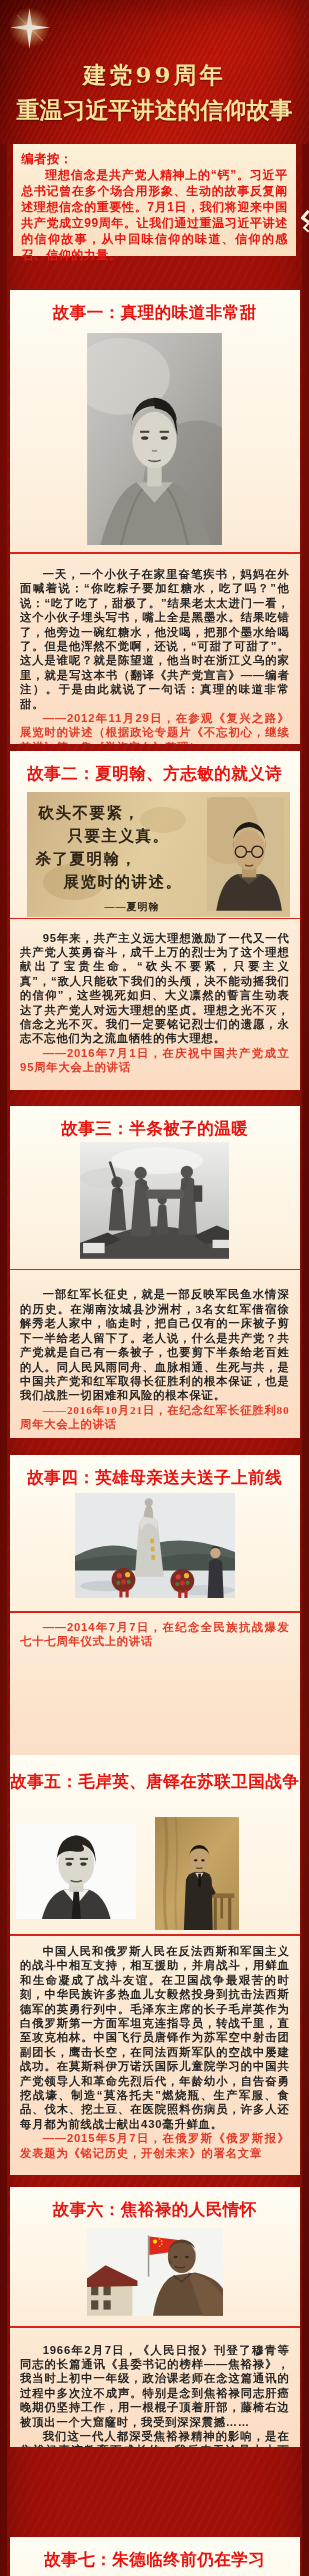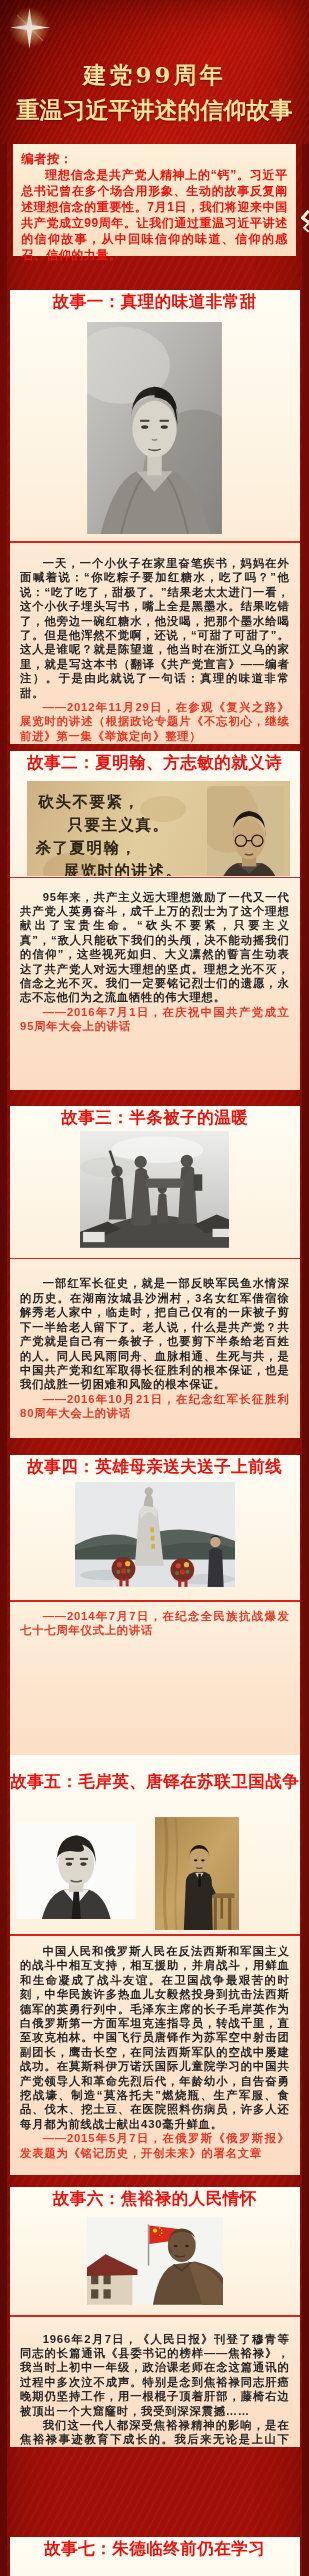--- a/index.html
+++ b/index.html
@@ -36,32 +36,32 @@
     text-indent:2em; text-align:justify; letter-spacing:0.5px; }
 
   
   .story-card { position:absolute; left:9.8px; width:290px; z-index:2; overflow:hidden;
     background:linear-gradient(180deg,#fffdf4 0%, #fdf2e0 40%, #fce4cd 70%, #fbdcc2 100%); }
   .s1{ top:290px;  height:454px; } .s2{ top:751px; height:339px; }
   .s3{ top:1106px; height:332px; } .s4{ top:1455px; height:342px; }
   .s5{ top:1755px; height:420px; } .s6{ top:2187px; height:260px; }
   .s7{ top:2537px; height:332px; }
   .story-heading { text-align:center; color:#e8120e; font-weight:bold; font-size:16.5px;
-    line-height:20.6px; padding-top:1px; letter-spacing:0.5px; }
+    line-height:20.6px; padding-top:12px; letter-spacing:0.5px; }
   .photo-row { display:flex; justify-content:center; }
   .photo { flex:none; overflow:hidden; }
   .photo svg { display:block; }
   .divider { width:100%; height:1.5px; background:#d8241a; }
   .story-text { padding:0 10.3px; }
   .story-text p { color:#272625; font-weight:bold; font-size:11.3px; line-height:14.4px;
     letter-spacing:0.8px; text-align:justify; text-indent:2em; }
   .story-text p.attr { color:#e23a28; }
 
   
-  .poem-pic { position:relative; width:263px; height:95px;
+  .poem-pic { position:relative; width:263px; height:125px;
     background:linear-gradient(115deg,#cdb184 0%, #e2cd9e 45%, #d5bd90 100%);margin-left:8px; }
   .poem-pic .stain1{ position:absolute; left:15.5px; top:72px; width:62px; height:36px; border-radius:50%;
     background:rgba(150,110,50,.18); }
   .poem-pic .stain2{ position:absolute; left:113px; top:15.5px; width:46px; height:26px; border-radius:50%;
     background:rgba(150,110,50,.14); }
   .poem { position:absolute; left:11.3px; top:9.3px; width:170px;
     font-family:"DejaVu Serif","Liberation Serif",serif; font-weight:bold; color:#2f2517; }
   .poem div { font-size:15.5px; line-height:23px; letter-spacing:1.5px; }
   .poem .pl2{ margin-left:29px; } .poem .pl3{ margin-left:-3.1px; } .poem .pl4{ margin-left:25px; }
   .poem .sig{ font-size:10px; margin-left:66px; margin-top:2.1px; letter-spacing:1px;font-family:Liberation Serif, serif; }
@@ -212,21 +212,21 @@
           <path d="M149,180 L153,124 Q160,117 168,124 L172,180 Z" fill="#504e4a"></path>
           <circle cx="208" cy="58" r="12" fill="#54524e"></circle>
           <path d="M191,180 L197,72 Q208,62 222,72 L228,180 Z" fill="#54524e"></path>
           <rect x="221" y="84" width="17" height="32" fill="#45433f"></rect>
           <rect x="128" y="92" width="74" height="18" rx="5" fill="#5c5a56"></rect>
           <path d="M132,92 L118,72 M198,92 L210,70" stroke="#504e4a" stroke-width="7"></path>
         </svg>
       </div>
     </div>
     <div class="divider" style="margin-top:10.3px;"></div>
-    <div class="story-text" style="padding-top:17px;">
+    <div class="story-text" style="padding-top:17px;font-family:Liberation Serif, serif;">
       <p>一部红军长征史，就是一部反映军民鱼水情深的历史。在湖南汝城县沙洲村，3名女红军借宿徐解秀老人家中，临走时，把自己仅有的一床被子剪下一半给老人留下了。老人说，什么是共产党？共产党就是自己有一条被子，也要剪下半条给老百姓的人。同人民风雨同舟、血脉相通、生死与共，是中国共产党和红军取得长征胜利的根本保证，也是我们战胜一切困难和风险的根本保证。</p>
       <p class="attr">——2016年10月21日，在纪念红军长征胜利80周年大会上的讲话</p>
     </div>
   </div>
 
   <div class="story-card s4">
     <div class="story-heading">故事四：英雄母亲送夫送子上前线</div>
     <div class="photo-row" style="margin-top:5.2px;">
       <div class="photo">
         <svg width="160" height="105" viewBox="0 0 310 203">

